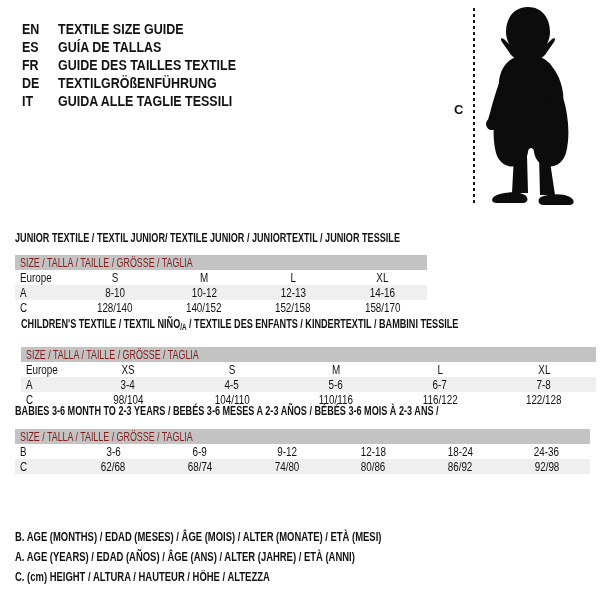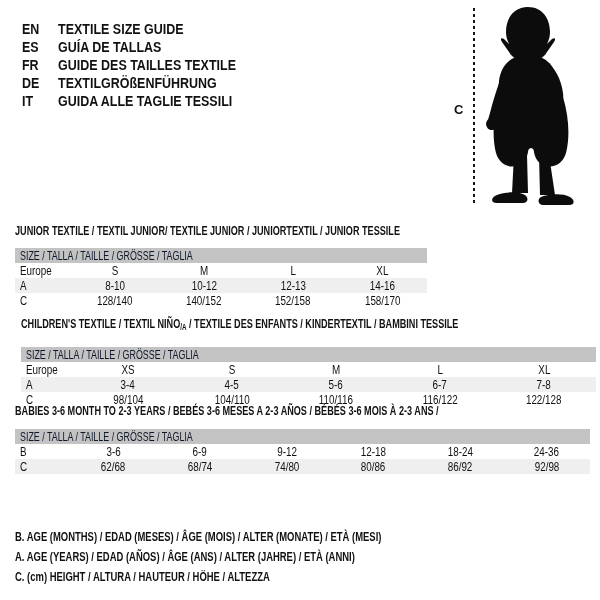--- a/index.html
+++ b/index.html
@@ -21,35 +21,35 @@
 
   
   .figure-wrap { position:absolute; left:450px; top:0; width:150px; height:212px; }
   .measure-line { position:absolute; left:23px; top:8px; width:2px; height:197px;
                   background:repeating-linear-gradient(to bottom, #161616 0 3px, transparent 3px 6px); }
   .measure-label { position:absolute; left:4px; top:102px; font-weight:bold; font-size:13px; }
   .toddler { position:absolute; left:33px; top:5px; }
 
   
   .sec { position:absolute; left:15px; }
-  .sec-junior   { top:223px; width:412px; }
+  .sec-junior   { top:230px; width:412px; }
   .sec-children { top:316px; width:575px;margin-left:6px; }
   .sec-babies   { top:403px; width:575px; }
   .sec-title { font-weight:bold; font-size:13px; line-height:15px; white-space:nowrap; }
   .sec-title .condensed { transform:scaleX(0.70); }
   .tsub { font-size:9px; vertical-align:-2px; }
   .sec-junior .sizes-table   { margin-top:10px; }
   .sec-children .sizes-table { margin-top:12px; }
   .sec-babies .sizes-table   { margin-top:11px; }
 
   table.sizes-table { width:100%; border-collapse:collapse; table-layout:fixed; font-size:12px; }
   .sizes-table td { vertical-align:middle; text-align:center; height:15px; padding:0; overflow:hidden; }
   .sizes-table td.lbl { text-align:left; padding-left:5px; }
   .sizes-table col.c-lbl { width:55px; }
-  tr.size-bar td { background:#c3c3c3; height:15px; text-align:left; padding-left:5px; color:#0f172a; }
+  tr.size-bar td { background:#c3c3c3; height:15px; text-align:left; padding-left:5px; color:#7f1d1d; }
   tr.stripe td { background:#efefef; }
   .cellc { display:inline-block; transform:scaleX(0.82); transform-origin:center center; white-space:nowrap; }
   td.lbl .cellc { transform-origin:left center; }
 
   
   .legend { position:absolute; left:15px; top:527px; }
   .legend-line { font-weight:bold; font-size:13.5px; line-height:20px; white-space:nowrap; }
   .legend-line .condensed { transform:scaleX(0.70); }
 </style>
 </head>

